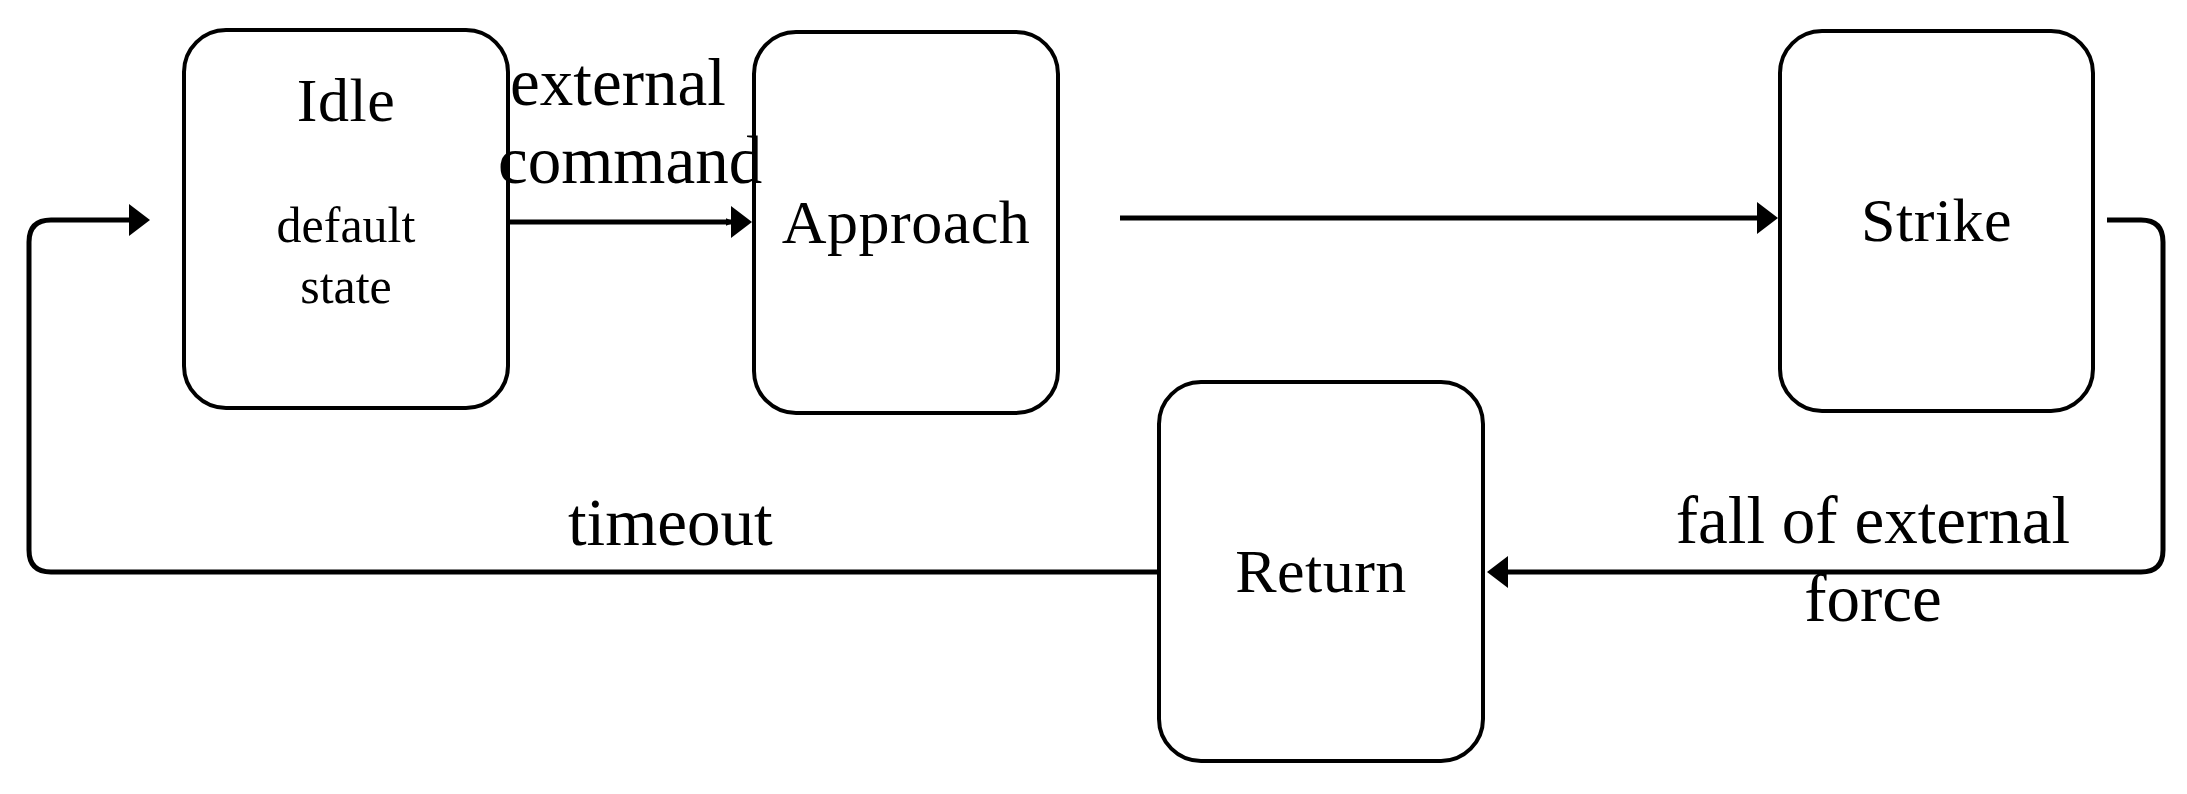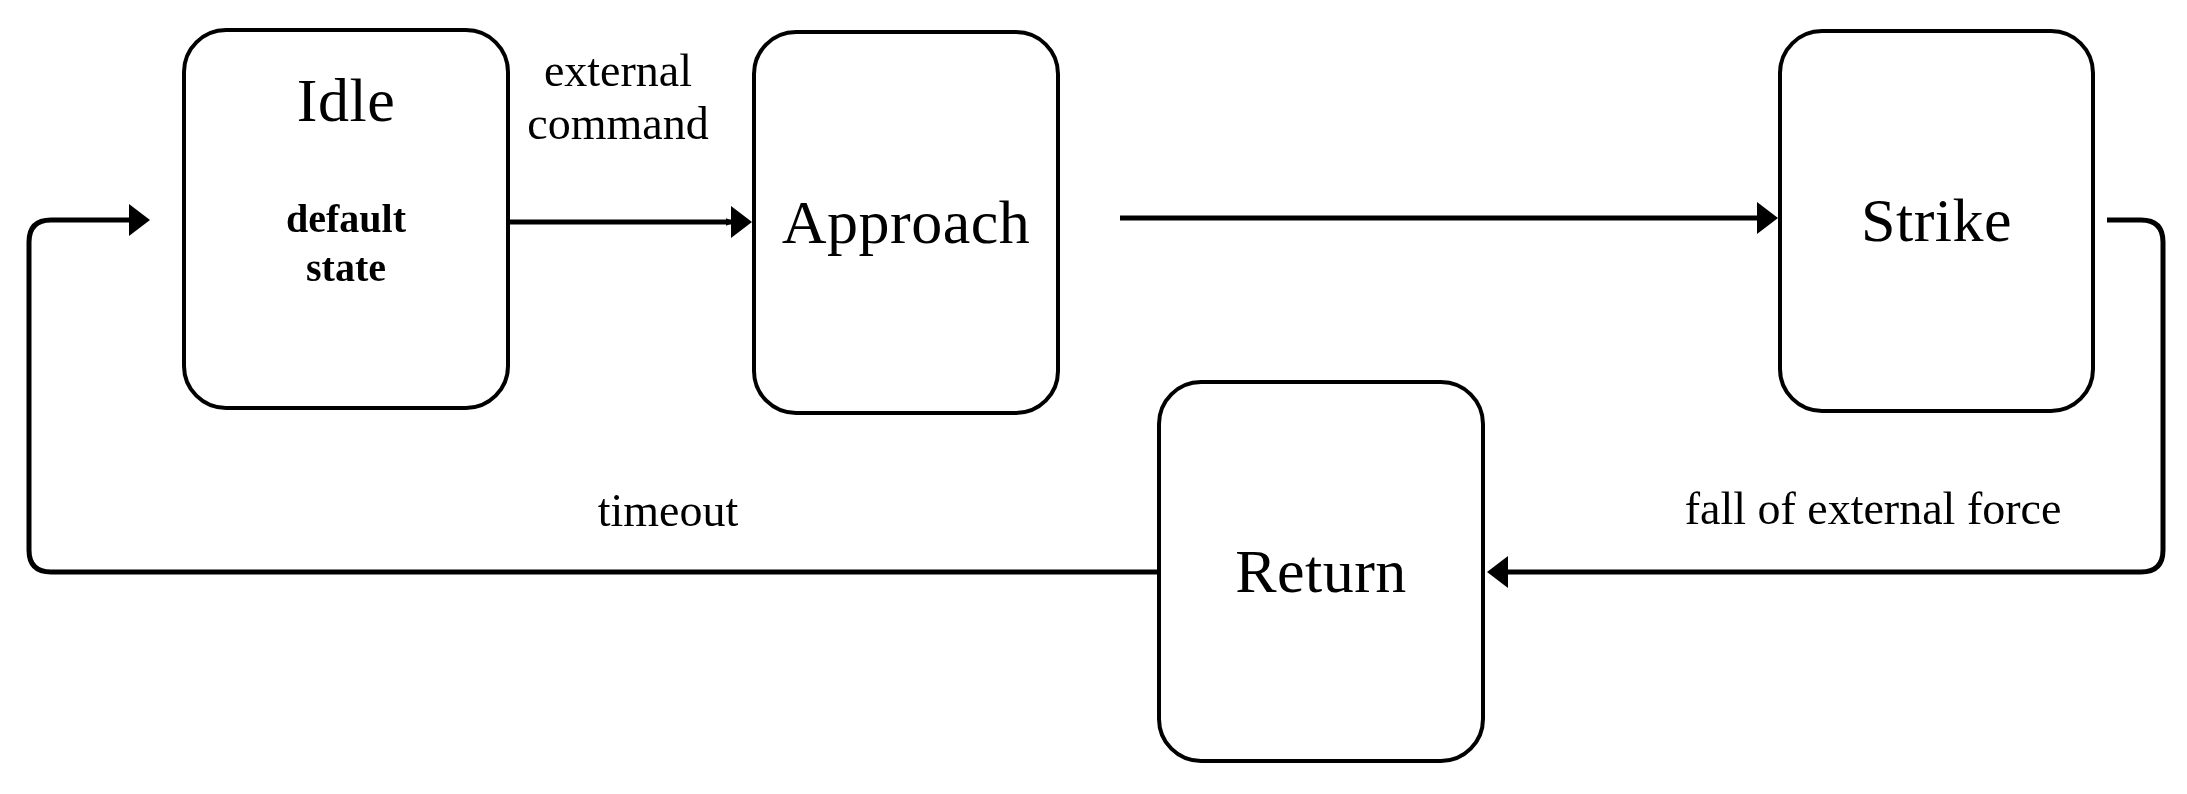--- a/index.html
+++ b/index.html
@@ -35,25 +35,24 @@
     align-items: center;
     justify-content: center;
   }
   .state-title {
     font-size: 62px;
     line-height: 1.05;
     letter-spacing: 0.5px;
     white-space: nowrap;
   }
   .state-sub {
-    font-size: 40px;
+    font-size: 50px;
     line-height: 1.22;
     text-align: center;
     white-space: pre-line;
-    font-weight: bold;
   }
   #state-idle {
     left: 150px;
     top: 28px;
     width: 328px;
     height: 382px;
     justify-content: flex-start;
     padding-top: 36px;
     margin-left: 32px;
   }
@@ -74,21 +73,21 @@
   }
   #state-return {
     left: 1157px;
     top: 380px;
     width: 328px;
     height: 383px;
     justify-content: center;
   }
   .edge-label {
     position: absolute;
-    font-size: 46px;
+    font-size: 67px;
     line-height: 1.16;
     white-space: pre-line;
     text-align: center;
     color: #000000;
   }
   #label-external-command {
     left: 498px;
     top: 44px;
     width: 240px;
   }

